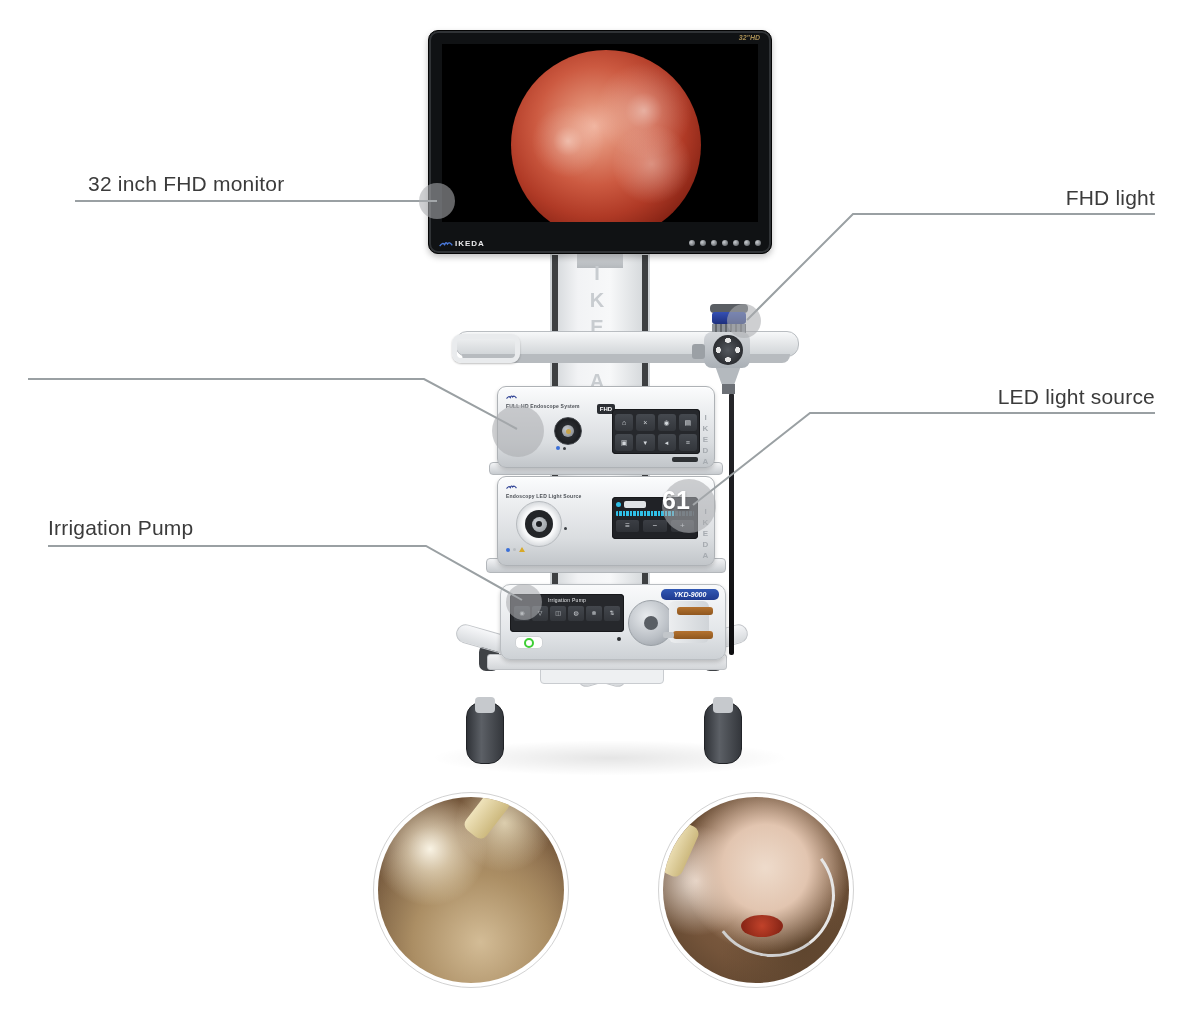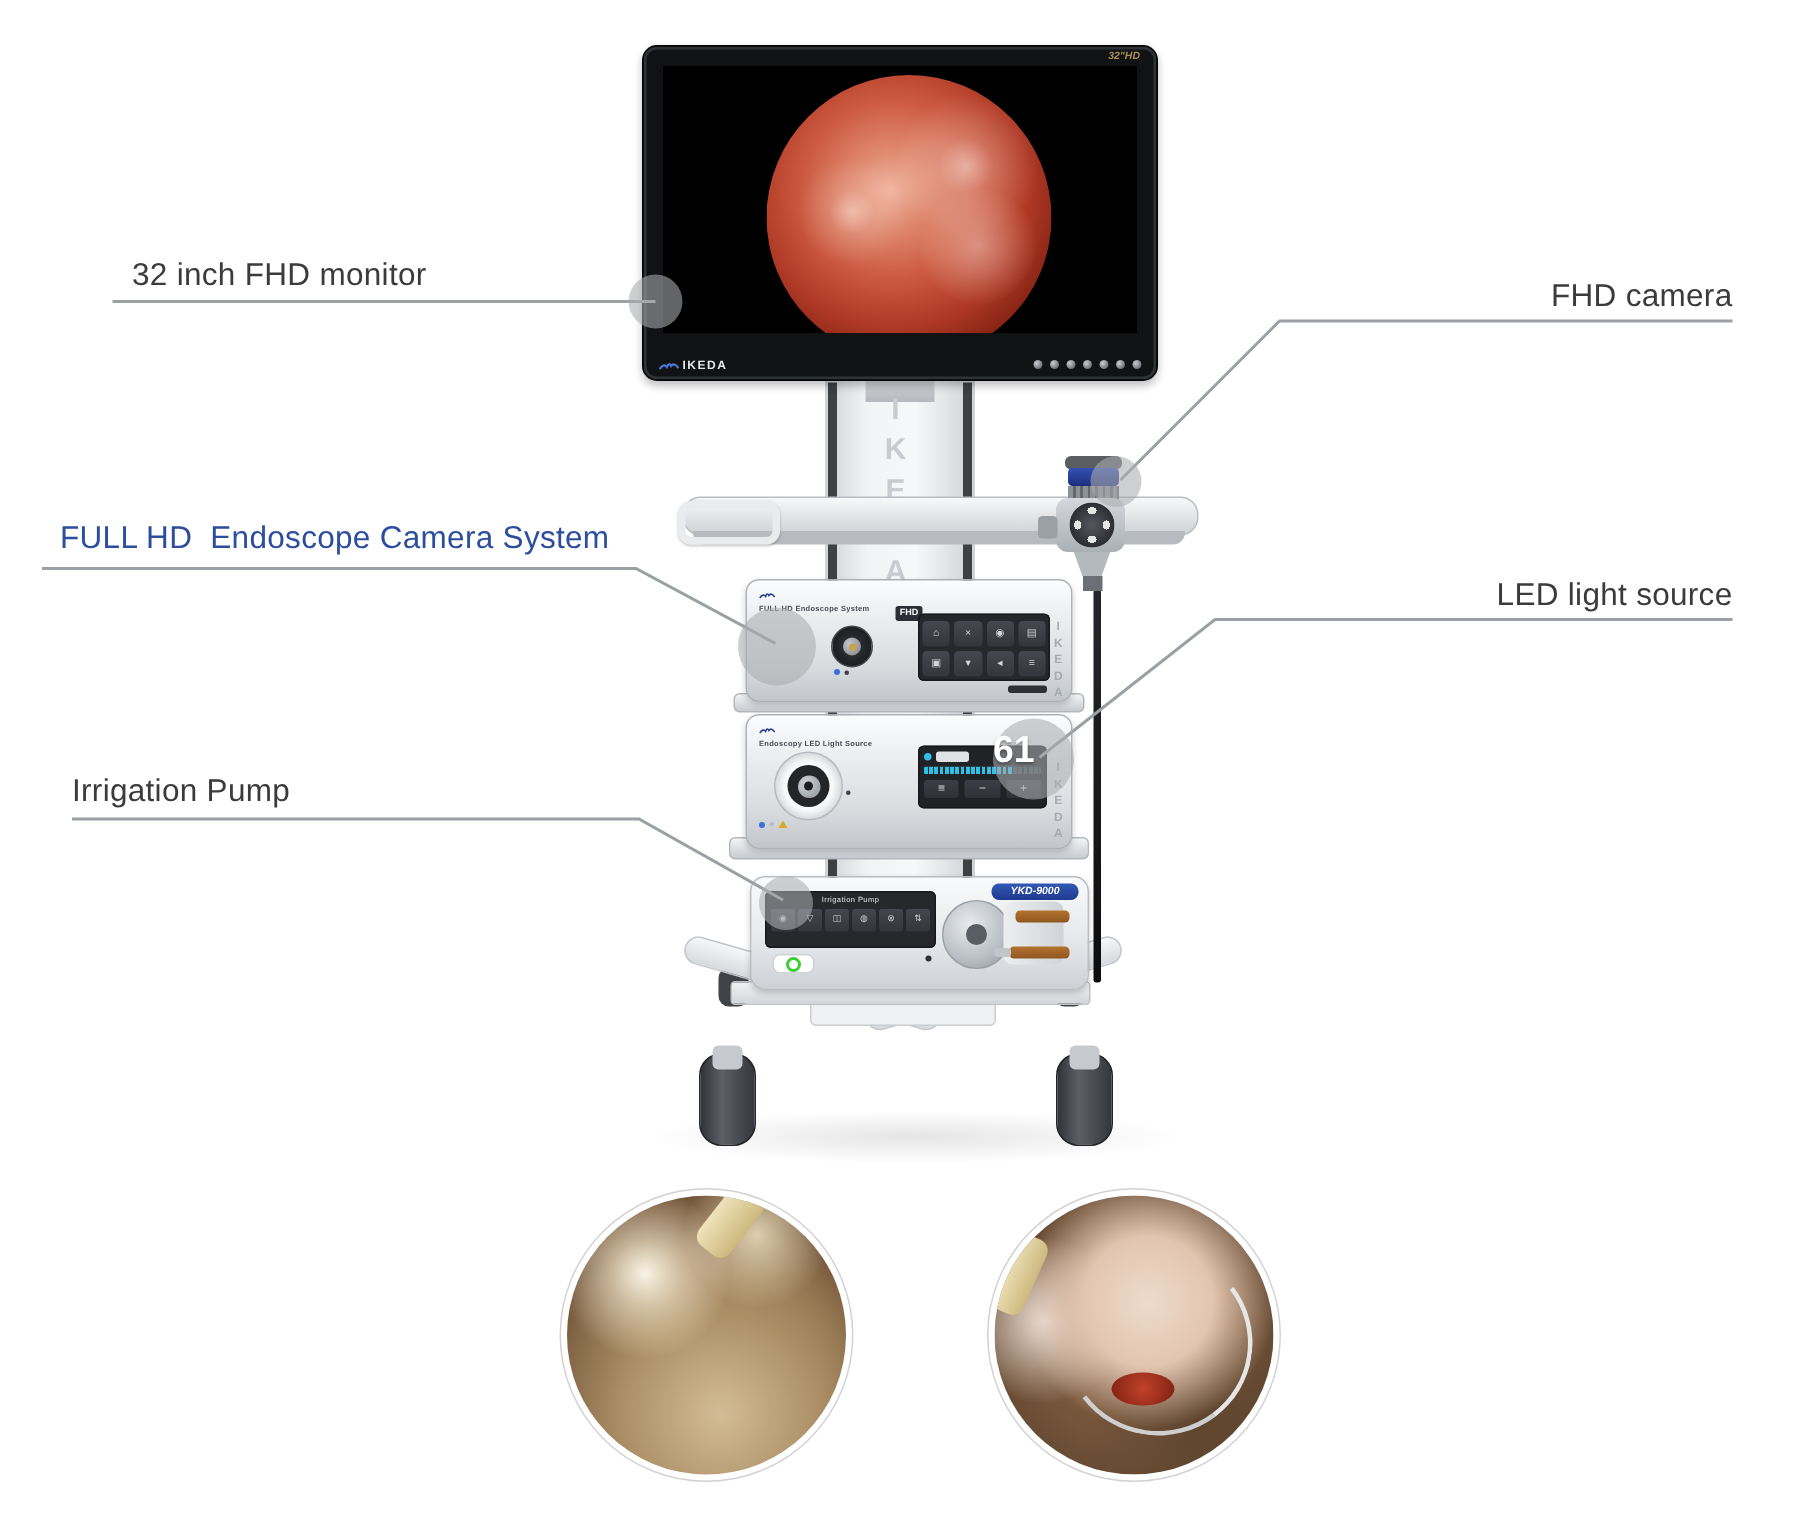--- a/index.html
+++ b/index.html
@@ -193,22 +193,21 @@
     <g fill="none" stroke="#9aa0a3" stroke-width="2">
       <polyline points="75,201 437,201"></polyline>
       <polyline points="1155,214 853,214 747,320"></polyline>
       <polyline points="28,379 424,379 517,429"></polyline>
       <polyline points="1155,413 810,413 693,505"></polyline>
       <polyline points="48,546 426,546 522,600"></polyline>
     </g>
   </svg>
 
   <div class="callout-label" style="left:88px;top:172px;">32 inch FHD monitor</div>
-  <div class="callout-label" style="right:45px;top:186px;">FHD camera</div>
-  <div class="callout-label blue" style="left:40px;top:347px;">FULL HD  Endoscope Camera System</div>
+  <div class="callout-label" style="right:45px;top:186px;">FHD light</div>
   <div class="callout-label" style="right:45px;top:385px;margin-left:44px;">LED light source</div>
   <div class="callout-label" style="left:48px;top:516px;">Irrigation Pump</div>
 
   <div class="dot" style="left:419px;top:183px;width:36px;height:36px;"></div>
   <div class="dot" style="left:727px;top:304px;width:34px;height:34px;"></div>
   <div class="dot" style="left:492px;top:405px;width:52px;height:52px;"></div>
   <div class="dot" style="left:662px;top:479px;width:54px;height:54px;"></div>
   <div class="dot" style="left:506px;top:584px;width:36px;height:36px;"></div>
 
   <div class="abs ls-value">61</div>

